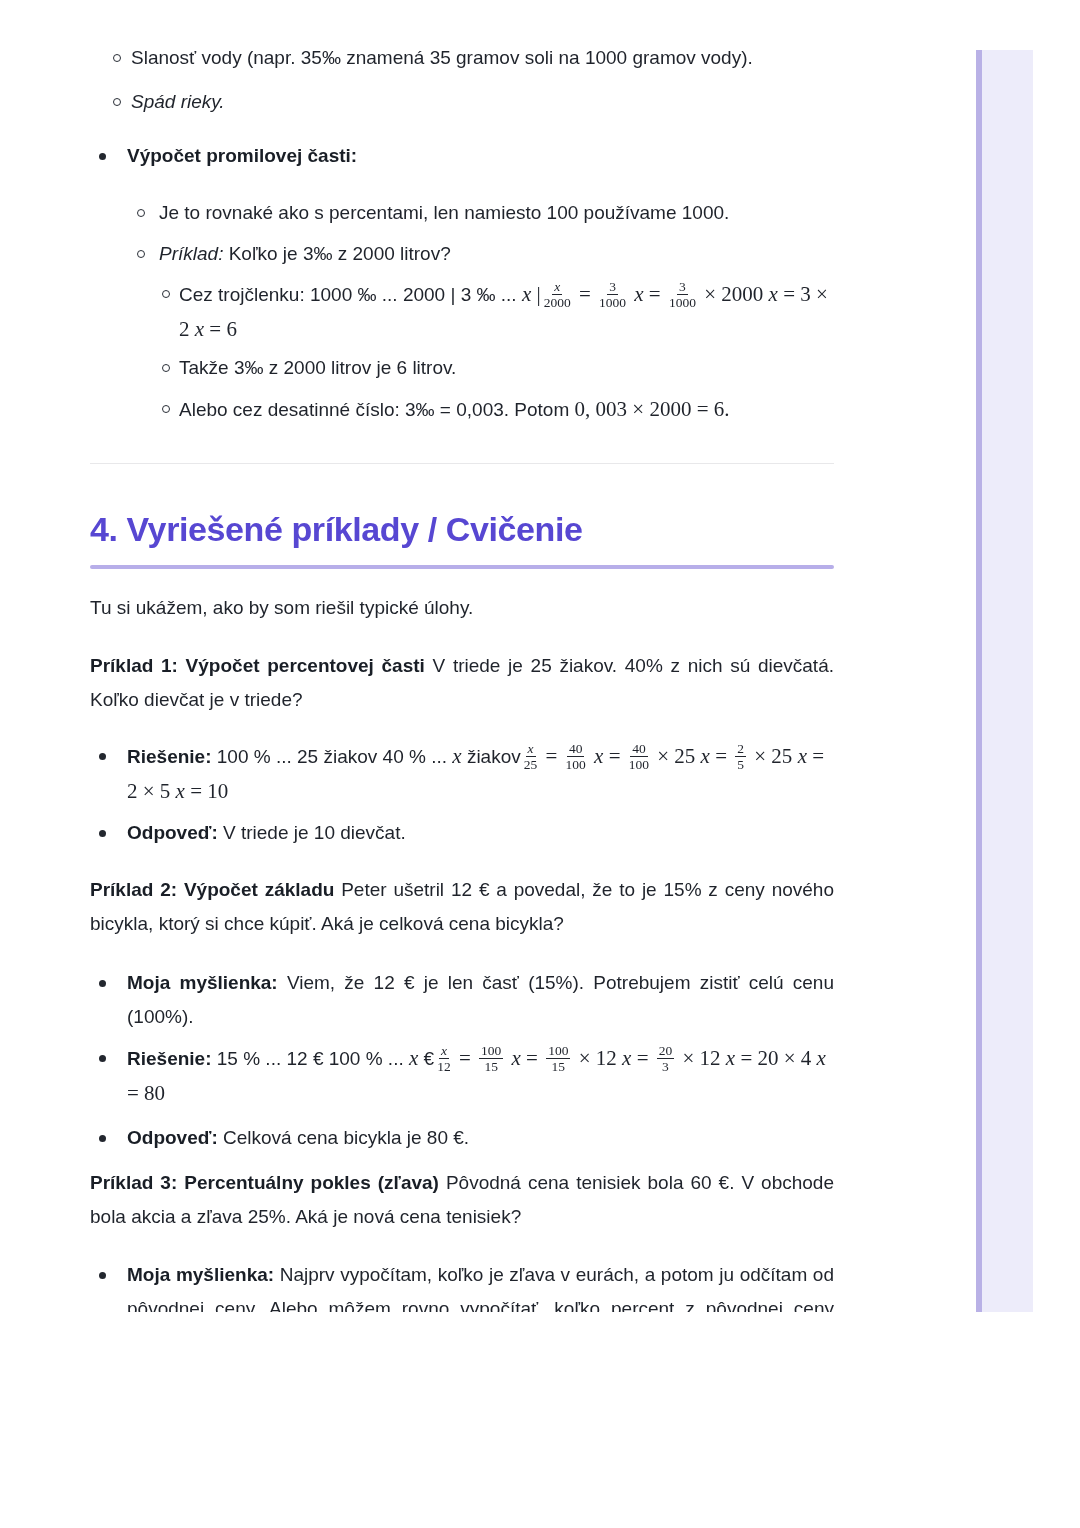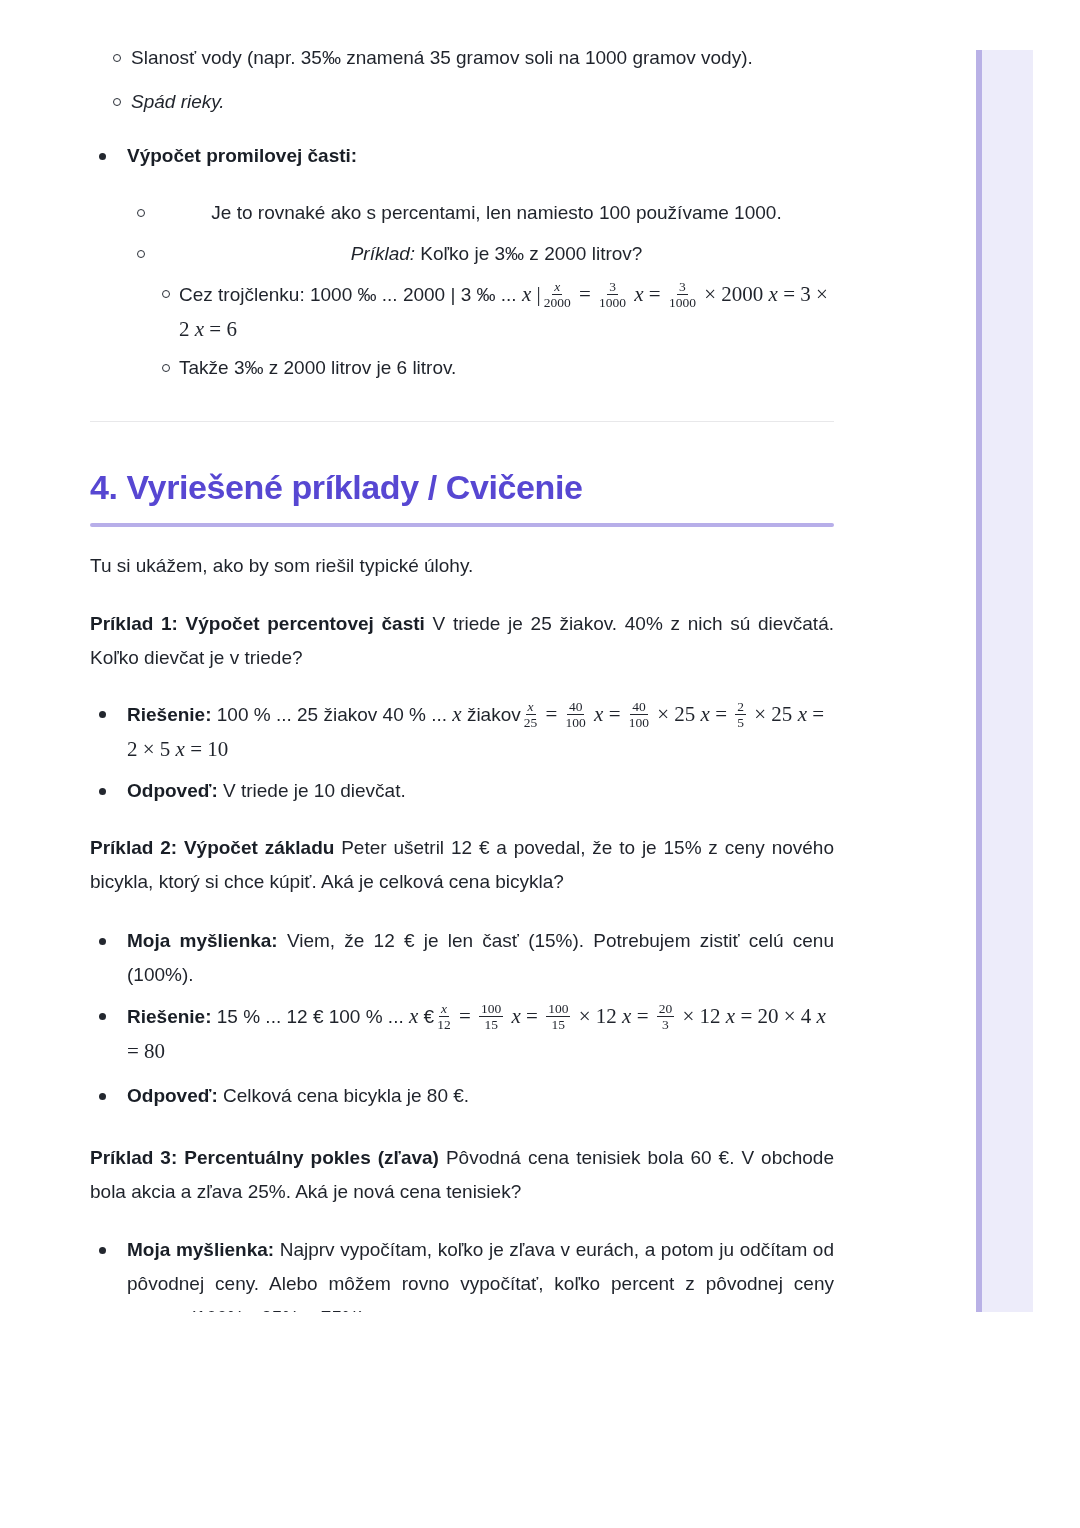--- a/index.html
+++ b/index.html
@@ -16,40 +16,40 @@
     position:absolute; left:90px; top:41px; width:744px;
     font-size:19px; line-height:34px;
   }
   
   .li{position:relative;}
   .li .mk{position:absolute; top:13px; width:8px; height:8px; border-radius:50%;}
   .mk.disc{background:#23272f; width:7px; height:7px; top:14px;}
   .mk.circ{border:1.5px solid #2a2f38;}
   .l1{padding-left:37px;} .l1>.mk{left:9px;}
   .l2a{padding-left:41px;} .l2a>.mk{left:23px;}
-  .l2b{padding-left:69px;text-align:center;} .l2b>.mk{left:47px;}
+  .l2b{padding-left:69px;} .l2b>.mk{left:47px;}
   .l3{padding-left:89px;} .l3>.mk{left:72px;}
   b{font-weight:700; color:#191e26;}
   em{font-style:italic;}
   
   .math{font-family:"Liberation Serif", serif; font-size:21px;}
   .math.it{font-style:italic;}
   .frac{
     display:inline-flex; flex-direction:column; align-items:center; vertical-align:middle;
     font-family:"Liberation Serif", serif; font-size:13.5px; line-height:1.12; margin:0 3px;
     transform:translateY(-1px);
   }
   .frac .fn{border-bottom:1.2px solid #23272f; padding:0 2px;}
   .frac .it{font-style:italic;}
   .just{text-align:justify;}
   
   .mb7{margin-bottom:7px;} .mb10{margin-bottom:10px;} .mb20{margin-bottom:20px;font-style:italic;}
   .mb6{margin-bottom:6px;} .mb4{margin-bottom:4px;} .mb23{margin-bottom:23px;}
   .mb22{margin-bottom:22px;} .mb24{margin-bottom:24px;} .mb25{margin-bottom:25px;}
-  .mb21{margin-bottom:28px;} .mb0{margin-bottom:0;}
+  .mb21{margin-bottom:11px;} .mb0{margin-bottom:0;}
   .divider{border:none; border-top:1.5px solid var(--divider); margin-top:36px;}
   h2{
     margin-top:45px; font-size:34px; line-height:40px; font-weight:700;
     color:var(--accent); letter-spacing:-0.4px; margin-bottom:16px;
   }
   .h2-underline{height:4px; width:100%; background:var(--underline); border-radius:2px; margin-bottom:22px;}
   .side-panel{
     position:absolute; left:976px; top:50px; width:57px; height:1425px;
     background:var(--panel-fill); border-left:6px solid var(--panel-border);
   }
@@ -93,20 +93,24 @@
             <span class="fn">3</span>
             <span class="fd">1000</span>
           </span><span class="math"> </span><span class="math it">x</span><span class="math"> = </span><span class="frac">
             <span class="fn">3</span>
             <span class="fd">1000</span>
           </span><span class="math"> × 2000 </span><span class="math it">x</span><span class="math"> = 3 × 2 </span><span class="math it">x</span><span class="math"> = 6</span></span>
     </div>
     <div class="li l3 mb7">
       <span class="mk circ"></span>
       <span>Takže 3‰ z 2000 litrov je 6 litrov.</span>
+    </div>
+    <div class="li l3 mb0">
+      <span class="mk circ"></span>
+      <span>Alebo cez desatinné číslo: 3‰ = 0,003. Potom <span class="math">0, 003 × 2000 = 6.</span></span>
     </div>
 
     <hr class="divider">
 
     <h2>4. Vyriešené príklady / Cvičenie</h2>
     <div class="h2-underline"></div>
 
     <p class="mb24">Tu si ukážem, ako by som riešil typické úlohy.</p>
 
     <p class="just mb22"><b>Príklad 1: Výpočet percentovej časti</b> V triede je 25 žiakov. 40% z nich sú dievčatá. Koľko dievčat je v triede?</p>

